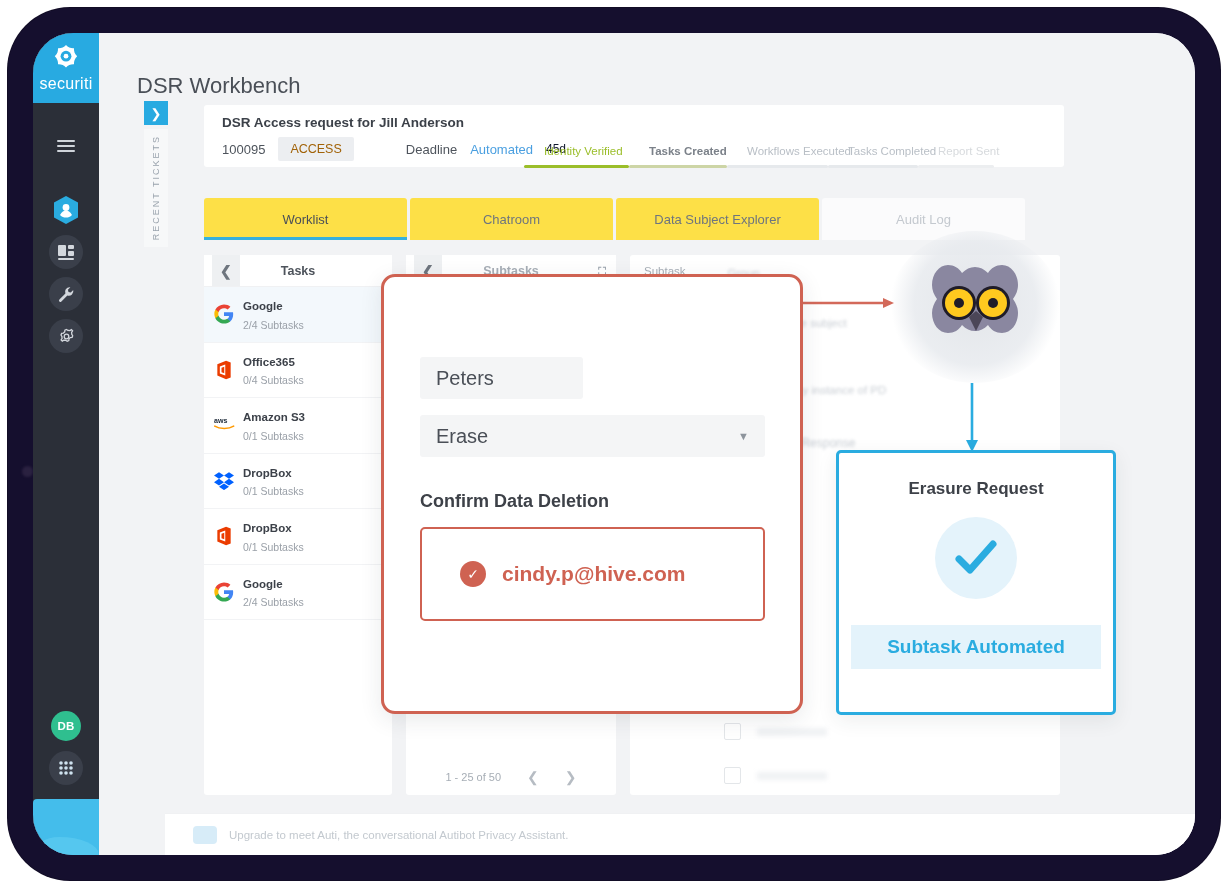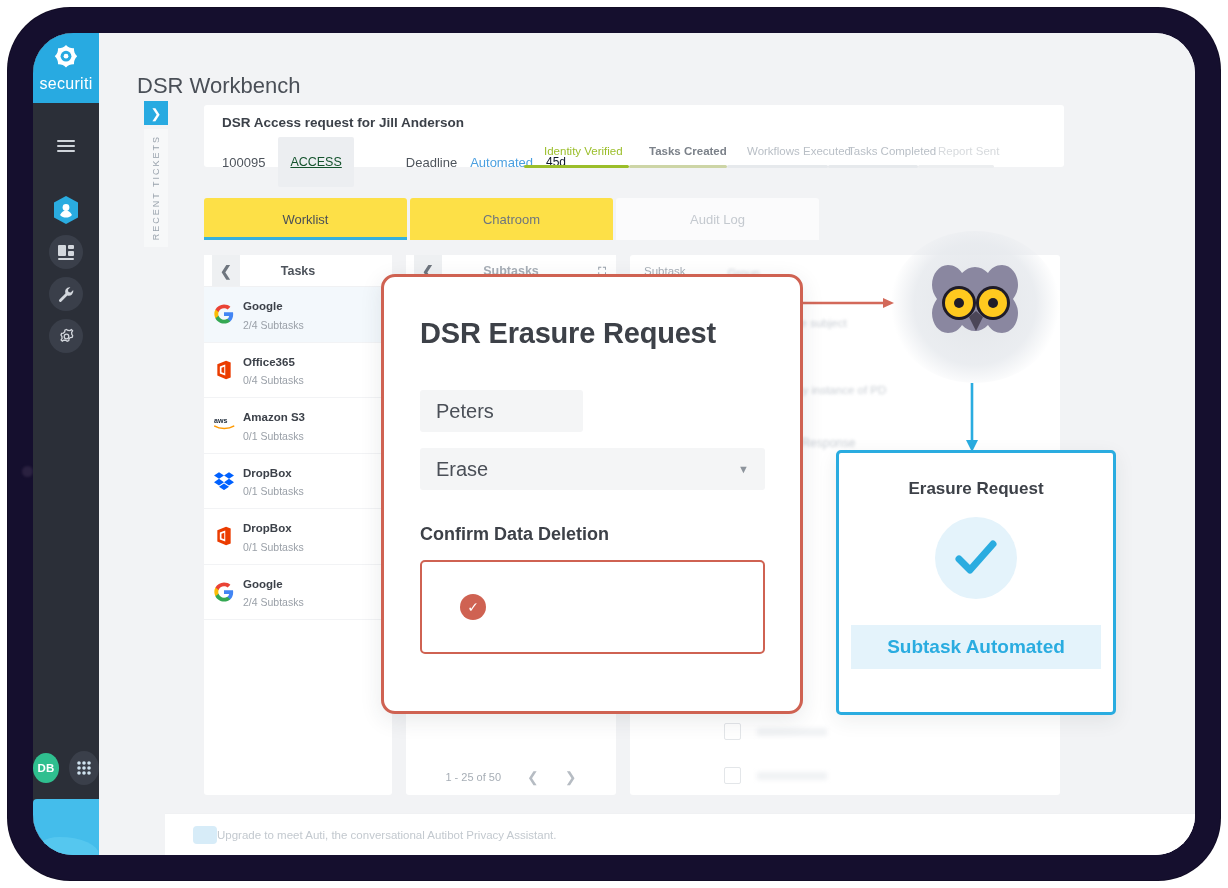--- a/index.html
+++ b/index.html
@@ -59,21 +59,21 @@
     border-radius: 50%;
     display: flex; align-items: center; justify-content: center;
     background: #3a3f4a;
   }
   .side-icon.plain { background: transparent; }
   .side-icon.brand { background: transparent; }
   #side-hamburger { margin-top: 26px; }
   #side-nav { margin-top: 30px; display: flex; flex-direction: column; gap: 8px; }
   #sidebar-bottom {
     position: absolute; bottom: 70px; left: 0; width: 100%;
-    display: flex; flex-direction: row; align-items: center; gap: 10px;
+    display: flex; flex-direction: column; align-items: center; gap: 10px;
   }
   #avatar-db {
     width: 30px; height: 30px; border-radius: 50%;
     background: #2fbf8f; color: #fff;
     display: flex; align-items: center; justify-content: center;
     font-size: 11.5px; font-weight: bold; letter-spacing: .2px;
   }
   #sidebar-wave {
     position: absolute; left: 0; bottom: 0; width: 100%; height: 56px;
     background: #44bdeb;
@@ -129,22 +129,22 @@
   #ticket-title {
     position: absolute; left: 18px; top: 10px;
     font-size: 13.5px; color: #3c4149; font-weight: bold;
   }
   #ticket-meta {
     position: absolute; left: 18px; top: 32px;
     display: flex; align-items: center; gap: 13px;
     font-size: 13px; color: #4e545c;
   }
   #ticket-type {
-    background: #eceef1; padding: 18px 12px; border-radius: 2px;
-    font-size: 12.5px; color: #14532d; text-decoration: underline;
+    background: #eceef1; padding: 5px 12px; border-radius: 2px;
+    font-size: 12.5px; color: #a16207;
   }
   .meta-gap { width: 26px; display:inline-block; }
   #ticket-extended { color: #4a9fe0; }
   #ticket-days { color: #0f172a; font-size: 12px; }
 
   
   #step-tracker {
     position: absolute; left: 425px; top: 112px;
     width: 470px; height: 32px;
     display: flex; align-items: flex-start;
@@ -239,21 +239,21 @@
   .cb-row { display: flex; align-items: center; gap: 16px; }
   .cb-box {
     width: 17px; height: 17px; border: 1.5px solid #e3e6e9; border-radius: 2px;
   }
   .cb-lbl { width: 70px; height: 8px; background: #f0f2f4; filter: blur(2px); }
 
   
   #upgrade-bar {
     position: absolute; left: 66px; bottom: 0;
     width: calc(100% - 66px); height: 42px;
-    background: #ffffff; display: flex; align-items: center; 
+    background: #ffffff; display: flex; align-items: center; gap: 12px;
     padding-left: 28px; border-top: 1px solid #f0f1f3;
   }
   #upgrade-bubble {
     width: 24px; height: 18px; background: #d7ecf8; border-radius: 4px;
     position: relative;
   }
   #upgrade-bubble:after {
     content: ""; position: absolute; left: 4px; bottom: -5px;
     border: 5px solid transparent; border-top-color: #d7ecf8;
   }
@@ -473,20 +473,21 @@
         </div>
         <div class="step faded" style="width:76px">
           <span class="step-label">Report Sent</span>
           <span class="step-bar"></span>
         </div>
       </div>
 
       <div id="tabs-row">
         <div class="tab active">Worklist</div>
         <div class="tab">Chatroom</div>
+        <div class="tab">Data Subject Explorer</div>
         <div class="tab dim">Audit Log</div>
       </div>
 
       <div id="content-row">
 
         <div class="col-card" id="tasks-col">
           <div class="col-head">
             <span class="back-arrow">❮</span>
             <span>Tasks</span>
           </div>
@@ -648,35 +649,35 @@
       <svg id="arrow-red" viewBox="0 0 96 10">
         <line x1="0" y1="5" x2="84" y2="5" stroke="#d3695a" stroke-width="2.4"></line>
         <path d="M84 0l11 5-11 5z" fill="#d3695a"></path>
       </svg>
       <svg id="arrow-blue" viewBox="0 0 14 70">
         <line x1="7" y1="0" x2="7" y2="58" stroke="#2aace0" stroke-width="2.6"></line>
         <path d="M1 57l6 12 6-12z" fill="#2aace0"></path>
       </svg>
 
       <div id="erasure-modal">
-        <div id="modal-title">DSR Erasure Request</div>
 
         <div id="name-row">
           <div class="text-field" id="last-name" placeholder="Last Name">Peters</div>
         </div>
 
         <div id="select-field">
           <span>Erase</span>
           <span id="select-caret">▼</span>
         </div>
 
         <div id="confirm-label">Confirm Data Deletion</div>
 
         <div id="confirm-box">
           <span id="confirm-check">✓</span>
+          <span id="confirm-email">cindy.p@hive.com</span>
         </div>
       </div>
 
       <div id="automation-card">
         <div id="auto-title">Erasure Request</div>
         <div id="auto-circle">
           <svg width="46" height="40" viewBox="0 0 46 40">
             <path d="M6 21l11 11L40 6" stroke="#2aace0" stroke-width="7" fill="none" stroke-linecap="round" stroke-linejoin="round"></path>
           </svg>
         </div>

